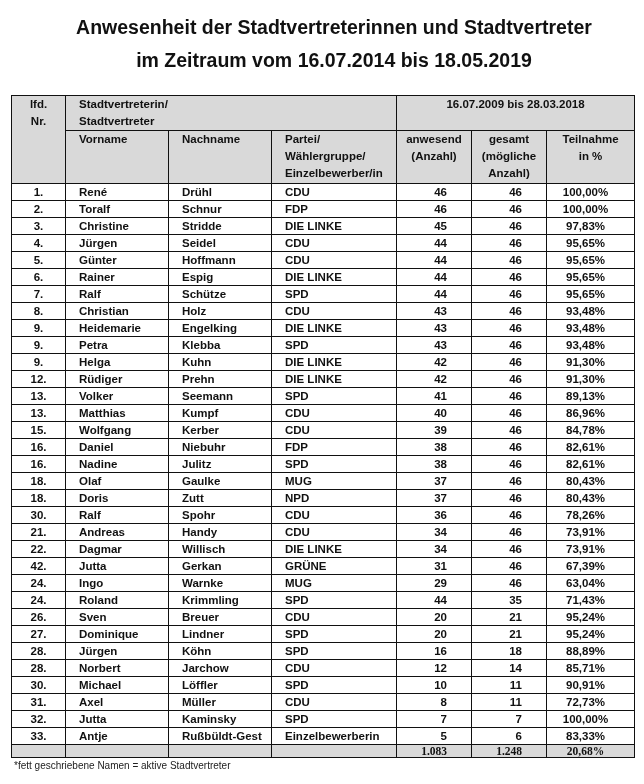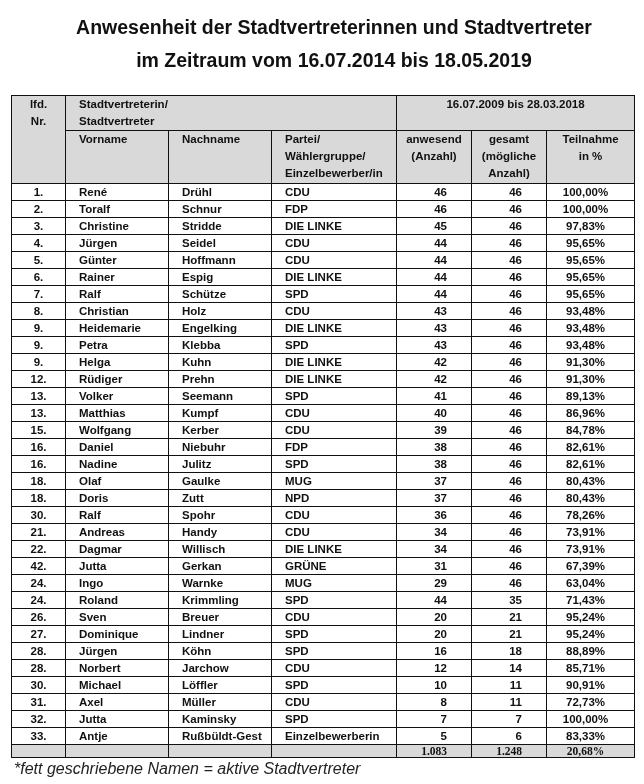--- a/index.html
+++ b/index.html
@@ -18,21 +18,21 @@
   .hl { text-align: left; padding-left: 13px; }
   .hc { text-align: center; }
   tbody td { height: 16px; line-height: 16px; }
   .nr { text-align: center; }
   .txt { text-align: left; padding-left: 13px; }
   .num { text-align: right; padding-right: 24px; }
   .pct { text-align: center; padding-right: 14px; }
   tr.bold td { font-weight: bold; }
   tr.normal td { font-weight: bold; }
   tr.total td { background: #d9d9d9; font-weight: bold; font-family: Liberation Serif, serif; }
-  .foot { position: absolute; left: 14px; top: 760px; font-size: 16px; font-style: italic; color: #222; text-align: right; }
+  .foot { position: absolute; left: 14px; top: 760px; font-size: 10px; color: #222; text-align: right; }
 </style>
 </head>
 <body>
 
 <div class="title t1">Anwesenheit der Stadtvertreterinnen und Stadtvertreter</div>
 <div class="title t2">im Zeitraum vom 16.07.2014 bis 18.05.2019</div>
 
 <table>
   <colgroup>
     <col style="width:54px">

